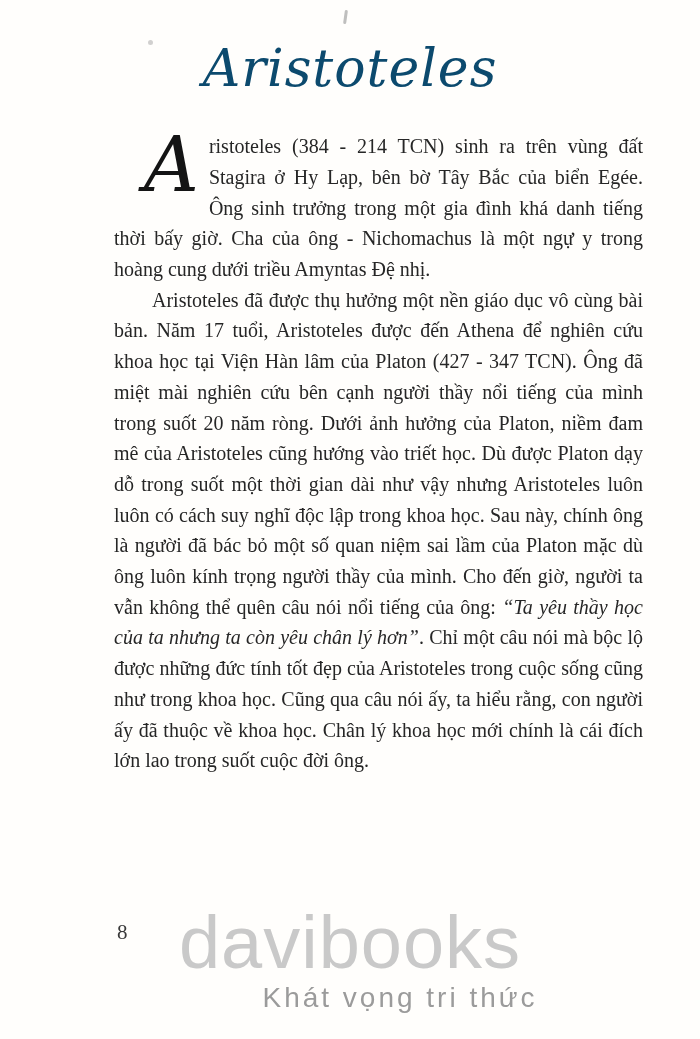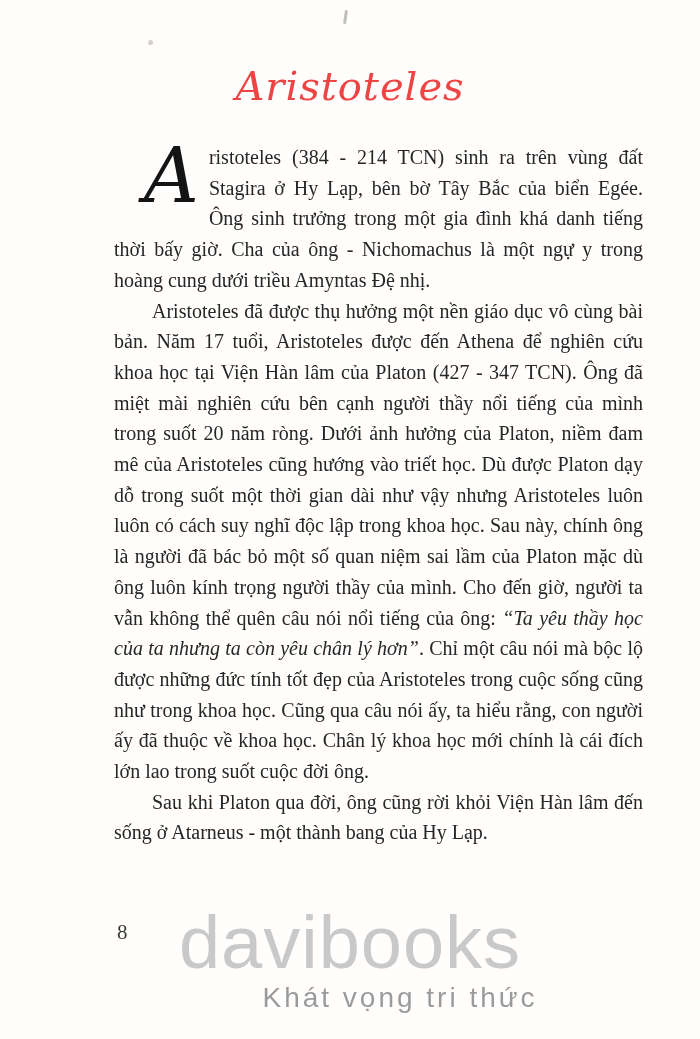--- a/index.html
+++ b/index.html
@@ -9,27 +9,27 @@
     width: 700px;
     height: 1039px;
     margin: 0 auto;
     background: #fffefc;
     overflow: hidden;
     font-family: "Liberation Serif", "DejaVu Serif", serif;
     color: #262626;
   }
   .chapter-title {
     text-align: center;
-    margin-top: 64px;
+    margin-top: 40px;
     font-family: "DejaVu Serif", serif;
     font-style: italic;
     font-weight: 500;
-    font-size: 40px;
+    font-size: 52px;
     line-height: 1.1;
-    color: #ef4444;
+    color: #0c4a6e;
     letter-spacing: 1px;
   }
   .body-text {
     margin: 34px 57px 0 114px;
     font-size: 20px;
     line-height: 30.7px;
     text-align: justify;
   }
   .body-text p { text-align: justify; }
   p.indented { text-indent: 38px; }
@@ -99,21 +99,20 @@
   <span class="speck-2"></span>
 
   <h1 class="chapter-title">Aristoteles</h1>
 
   <div class="body-text">
 
     <p><span class="dropcap">A</span><span>ristoteles (384 - 214 TCN) sinh ra trên vùng đất Stagira ở Hy Lạp, bên bờ Tây Bắc của biển Egée. Ông sinh trưởng trong một gia đình khá danh tiếng thời bấy giờ. Cha của ông - Nichomachus là một ngự y trong hoàng cung dưới triều Amyntas Đệ nhị.</span></p>
 
     <p class="indented"><span>Aristoteles đã được thụ hưởng một nền giáo dục vô cùng bài bản. Năm 17 tuổi, Aristoteles được đến Athena để nghiên cứu khoa học tại Viện Hàn lâm của Platon (427 - 347 TCN). Ông đã miệt mài nghiên cứu bên cạnh người thầy nổi tiếng của mình trong suốt 20 năm ròng. Dưới ảnh hưởng của Platon, niềm đam mê của Aristoteles cũng hướng vào triết học. Dù được Platon dạy dỗ trong suốt một thời gian dài như vậy nhưng Aristoteles luôn luôn có cách suy nghĩ độc lập trong khoa học. Sau này, chính ông là người đã bác bỏ một số quan niệm sai lầm của Platon mặc dù ông luôn kính trọng người thầy của mình. Cho đến giờ, người ta vẫn không thể quên câu nói nổi tiếng của ông: </span><em class="quote">“Ta yêu thầy học của ta nhưng ta còn yêu chân lý hơn”</em><span>. Chỉ một câu nói mà bộc lộ được những đức tính tốt đẹp của Aristoteles trong cuộc sống cũng như trong khoa học. Cũng qua câu nói ấy, ta hiểu rằng, con người ấy đã thuộc về khoa học. Chân lý khoa học mới chính là cái đích lớn lao trong suốt cuộc đời ông.</span></p>
 
-    <p class="indented">Sau khi Platon qua đời, ông cũng rời khỏi Viện Hàn lâm đến sống ở Atarneus - một thành bang của Hy Lạp.</p>
 
   </div>
 
   <span class="page-number">8</span>
 
   <div class="watermark">
     <div class="wm-brand">davibooks</div>
     <div class="wm-tagline">Khát vọng tri thức</div>
   </div>
 

